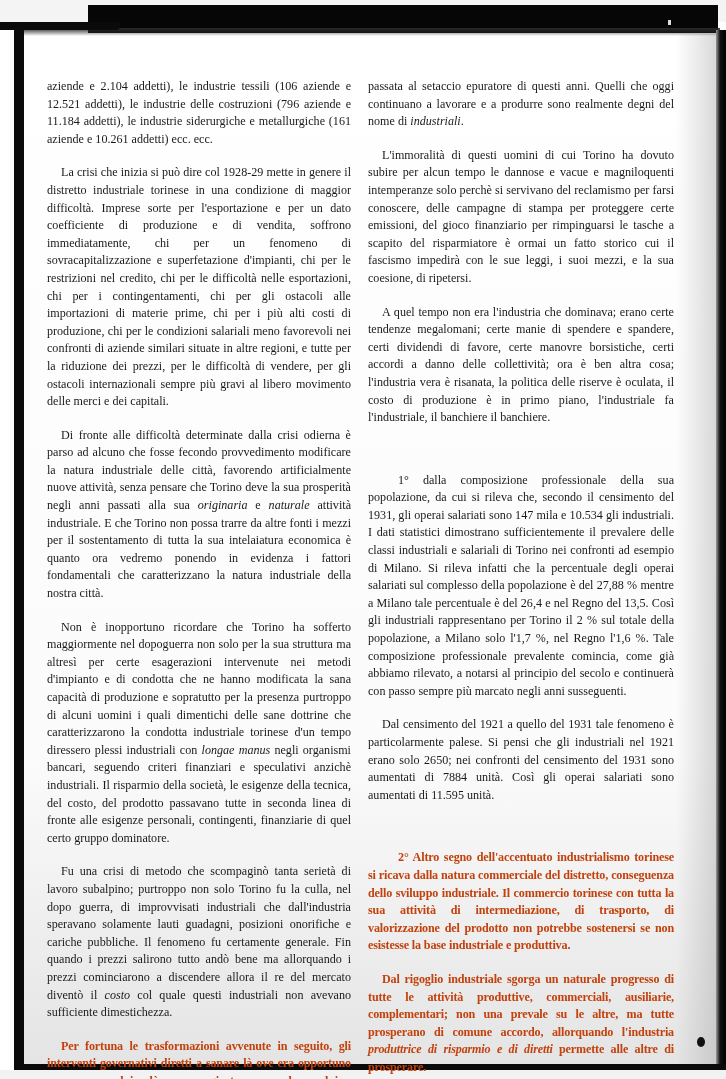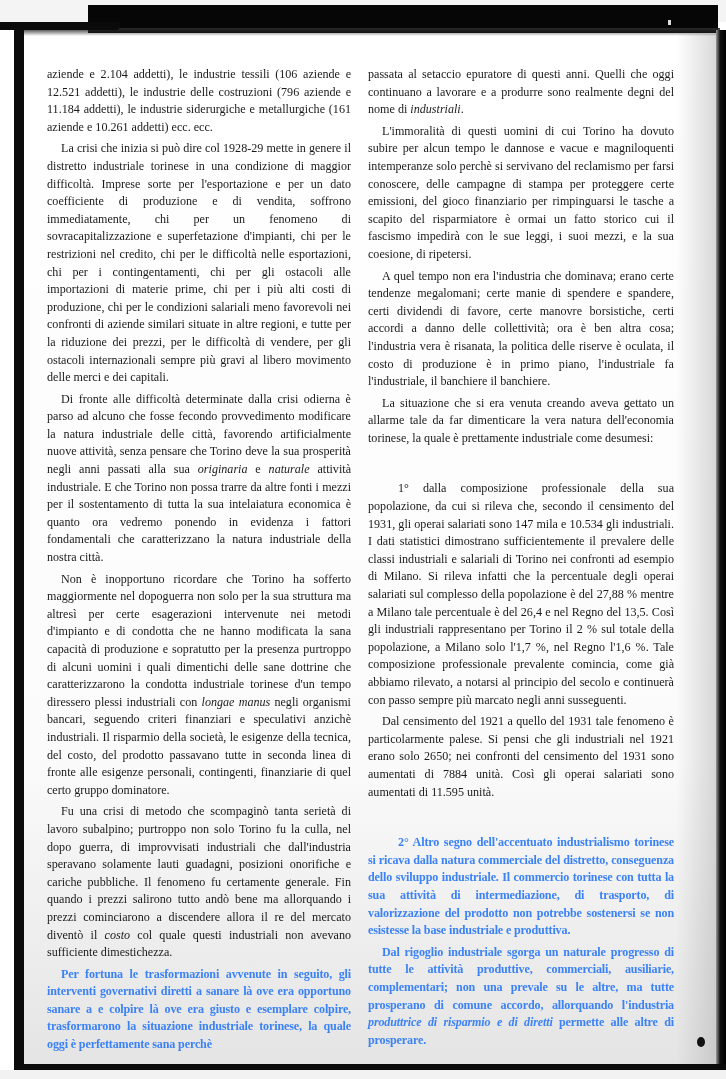--- a/index.html
+++ b/index.html
@@ -52,25 +52,25 @@
     position: absolute; left: 697px; top: 1037px; width: 8px; height: 10px;
     background: #111; border-radius: 50%;
   }
   .column {
     position: absolute; top: 62px; width: 304px;
     font-size: 12.1px; line-height: 17.6px; color: #1a1a1a;
     text-align: justify; hyphens: manual;
   }
   .col-left { left: 47px; }
   .col-right { left: 368px; width: 306px; }
-  .para { margin: 4px 0 3px 0; text-indent: 14px; }
+  .para { margin: 16px 0 3px 0; text-indent: 14px; }
   .para.noindent { text-indent: 0; }
   .para.numbered { text-indent: 30px; }
   .gap { height: 26px; }
-  .bold-dark { color: #3b82f6; font-weight: bold; letter-spacing: -0.15px; }
+  .bold-dark { color: #c2410c; font-weight: bold; letter-spacing: -0.15px; }
   em { font-style: italic; }
 </style>
 </head>
 <body>
 
 <div class="scan-top-strip"></div>
 <div class="page"></div>
 <div class="top-band"></div>
 <div class="top-band-shadow"></div>
 <div class="top-bar-left"></div>
@@ -95,21 +95,20 @@
   </p>
   <p class="para bold-dark">Per fortuna le trasformazioni avvenute in seguito, gli interventi governativi diretti a sanare là ove era opportuno sanare a e colpire là ove era giusto e esemplare colpire, trasformarono la situazione industriale torinese, la quale oggi è perfettamente sana perchè</p>
 </div>
 
 <div class="column col-right">
   <p class="para noindent">
     <span>passata al setaccio epuratore di questi anni. Quelli che oggi continuano a lavorare e a produrre sono realmente degni del nome di </span><em>industriali</em><span>.</span>
   </p>
   <p class="para">L'immoralità di questi uomini di cui Torino ha dovuto subire per alcun tempo le dannose e vacue e magniloquenti intemperanze solo perchè si servivano del reclamismo per farsi conoscere, delle campagne di stampa per proteggere certe emissioni, del gioco finanziario per rimpinguarsi le tasche a scapito del risparmiatore è ormai un fatto storico cui il fascismo impedirà con le sue leggi, i suoi mezzi, e la sua coesione, di ripetersi.</p>
   <p class="para">A quel tempo non era l'industria che dominava; erano certe tendenze megalomani; certe manie di spendere e spandere, certi dividendi di favore, certe manovre borsistiche, certi accordi a danno delle collettività; ora è ben altra cosa; l'industria vera è risanata, la politica delle riserve è oculata, il costo di produzione è in primo piano, l'industriale fa l'industriale, il banchiere il banchiere.</p>
-  <p class="para">La situazione che si era venuta creando aveva gettato un allarme tale da far dimenticare la vera natura dell'economia torinese, la quale è prettamente industriale come desumesi:</p>
   <div class="gap"></div>
   <p class="para numbered">1° dalla composizione professionale della sua popolazione, da cui si rileva che, secondo il censimento del 1931, gli operai salariati sono 147 mila e 10.534 gli industriali. I dati statistici dimostrano sufficientemente il prevalere delle classi industriali e salariali di Torino nei confronti ad esempio di Milano. Si rileva infatti che la percentuale degli operai salariati sul complesso della popolazione è del 27,88 % mentre a Milano tale percentuale è del 26,4 e nel Regno del 13,5. Così gli industriali rappresentano per Torino il 2 % sul totale della popolazione, a Milano solo l'1,7 %, nel Regno l'1,6 %. Tale composizione professionale prevalente comincia, come già abbiamo rilevato, a notarsi al principio del secolo e continuerà con passo sempre più marcato negli anni susseguenti.</p>
   <p class="para">Dal censimento del 1921 a quello del 1931 tale fenomeno è particolarmente palese. Si pensi che gli industriali nel 1921 erano solo 2650; nei confronti del censimento del 1931 sono aumentati di 7884 unità. Così gli operai salariati sono aumentati di 11.595 unità.</p>
   <div class="gap"></div>
   <p class="para numbered bold-dark">2° Altro segno dell'accentuato industrialismo torinese si ricava dalla natura commerciale del distretto, conseguenza dello sviluppo industriale. Il commercio torinese con tutta la sua attività di intermediazione, di trasporto, di valorizzazione del prodotto non potrebbe sostenersi se non esistesse la base industriale e produttiva.</p>
   <p class="para bold-dark">
     <span>Dal rigoglio industriale sgorga un naturale progresso di tutte le attività produttive, commerciali, ausiliarie, complementari; non una prevale su le altre, ma tutte prosperano di comune accordo, allorquando l'industria </span><em>produttrice di risparmio e di diretti</em><span> permette alle altre di prosperare.</span>
   </p>
 </div>
 

